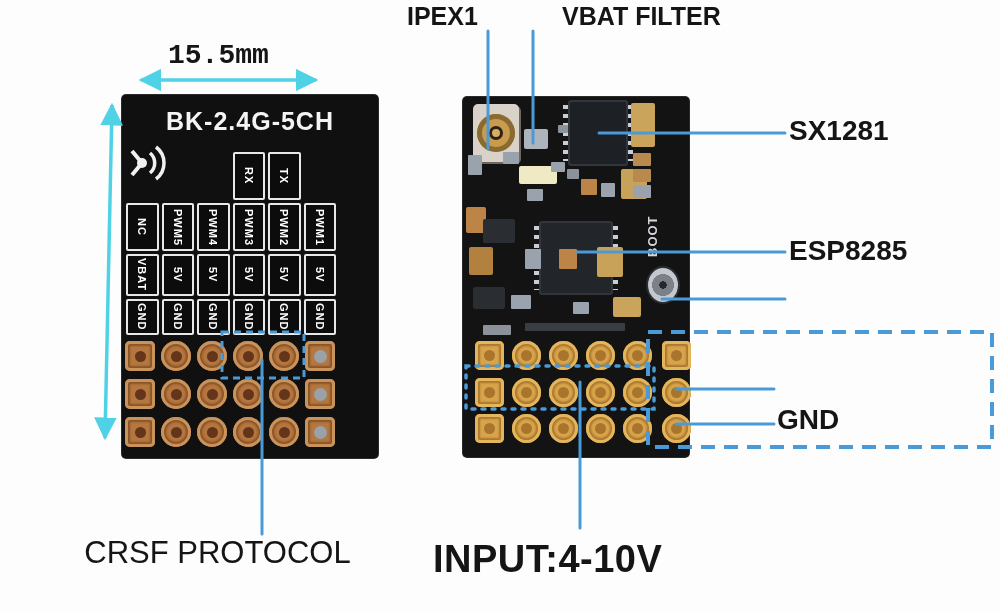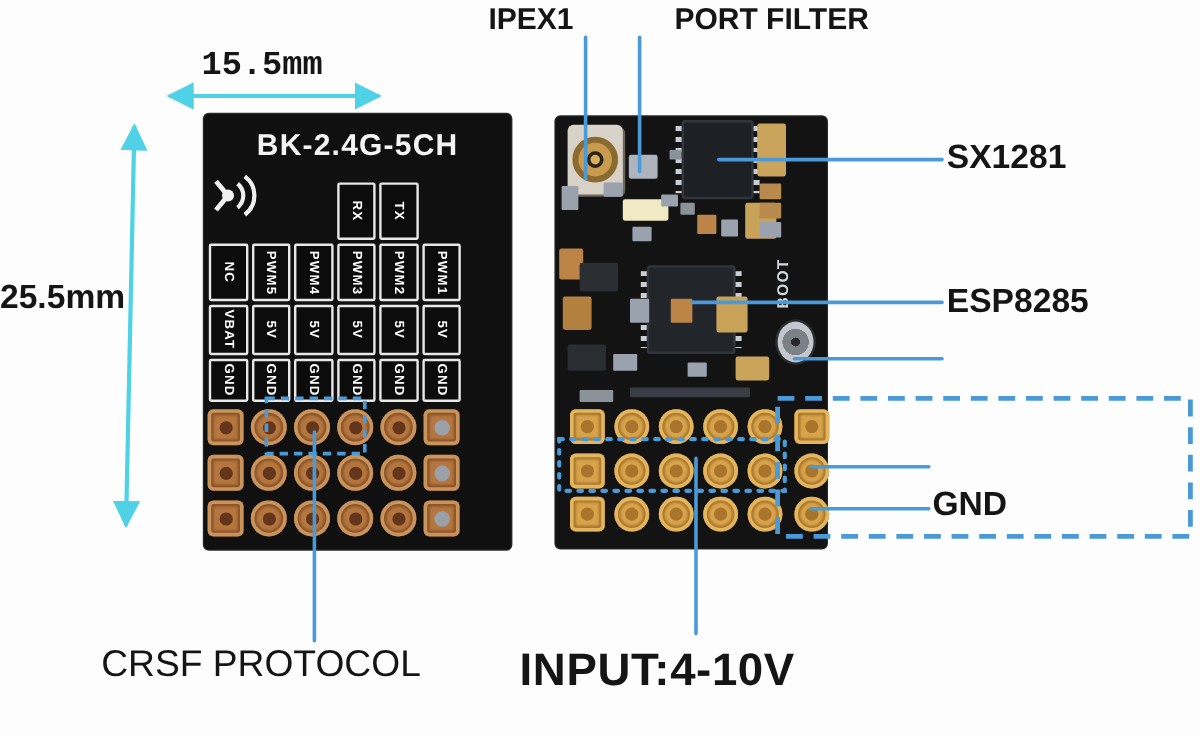--- a/index.html
+++ b/index.html
@@ -4,21 +4,21 @@
 <style>
   :root{
     --c-dim:#4fd2e6; --c-line:#4a9ad7; --c-board:#101010; --c-text:#151515;
     --pad-l:#b5763f; --pad-r:#d8a44b;
   }
   *{margin:0;padding:0;box-sizing:border-box;}
   body{font-family:"Liberation Sans","DejaVu Sans",sans-serif;background:#fff;}
   #canvas{position:relative;width:1000px;height:613px;background:#fdfdfd;overflow:hidden;}
 
   .board{position:absolute;background:var(--c-board);border-radius:4px;box-shadow:0 0 0 1px #2a2a2a;}
-  #left-board{left:122px;top:95px;width:256px;height:363px;margin-left:48px;}
+  #left-board{left:122px;top:95px;width:256px;height:363px;}
   #right-board{left:463px;top:97px;width:226px;height:360px;background:#131314;}
 
   .btitle{position:absolute;left:0;top:12px;width:100%;text-align:center;color:#f4f4f4;
     font-size:25px;font-weight:bold;letter-spacing:1px;white-space:nowrap;}
   .ant{position:absolute;left:8px;top:44px;}
 
   
   .pintable{position:absolute;left:4px;top:57px;width:210px;display:flex;gap:3px;}
   .pcol{display:flex;flex-direction:column;gap:3px;flex:1;}
   .pcell{border:2px solid #e8e8e8;border-radius:2px;color:#fff;font-weight:bold;font-size:11px;
@@ -78,21 +78,20 @@
   .dash1{fill:none;stroke:var(--c-line);stroke-width:3;stroke-dasharray:7 5;}
   .dash2{fill:none;stroke:var(--c-line);stroke-width:3.5;stroke-dasharray:3 7;stroke-linecap:round;}
   .dash3{fill:none;stroke:var(--c-line);stroke-width:4;stroke-dasharray:14 9;}
 </style>
 </head>
 <body>
 
 <div id="canvas">
 
   <div class="ann" id="lbl-dimw">15.5mm</div>
-  <div class="ann" id="lbl-dimh">25.5mm</div>
 
   <div class="board" id="left-board">
     <div class="btitle">BK-2.4G-5CH</div>
     <svg class="ant" width="46" height="48" viewBox="0 0 46 48">
       <circle cx="12" cy="24" r="5" fill="#f0f0f0"></circle>
       <path d="M20 14 a13 13 0 0 1 0 20" stroke="#f0f0f0" stroke-width="3.5" fill="none"></path>
       <path d="M26 8 a20 20 0 0 1 0 32" stroke="#f0f0f0" stroke-width="3.5" fill="none"></path>
       <path d="M12 24 L2 12 M12 24 L2 36" stroke="#f0f0f0" stroke-width="4"></path>
     </svg>
     <div class="pintable">
@@ -282,21 +281,21 @@
         <div class="pad rpad" style="left: 159.5px; top: 316.5px;">
           <div class="hole"></div>
         </div>
         <div class="pad rpad" style="left: 198.5px; top: 316.5px;">
           <div class="hole"></div>
         </div>
       </div>
   </div>
 
   <div class="ann" id="lbl-ipex1">IPEX1</div>
-  <div class="ann" id="lbl-wave">PORT FILTER</div>
+  <div class="ann" id="lbl-wave">VBAT FILTER</div>
   <div class="ann" id="lbl-sx">SX1281</div>
   <div class="ann" id="lbl-esp">ESP8285</div>
   <div class="ann" id="lbl-gnd">GND</div>
   <div class="ann" id="lbl-input">INPUT:4-10V</div>
   <div class="crsf">
     <div>CRSF PROTOCOL</div>
   </div>
 
   <svg class="overlay" width="1000" height="613">
     <defs>

